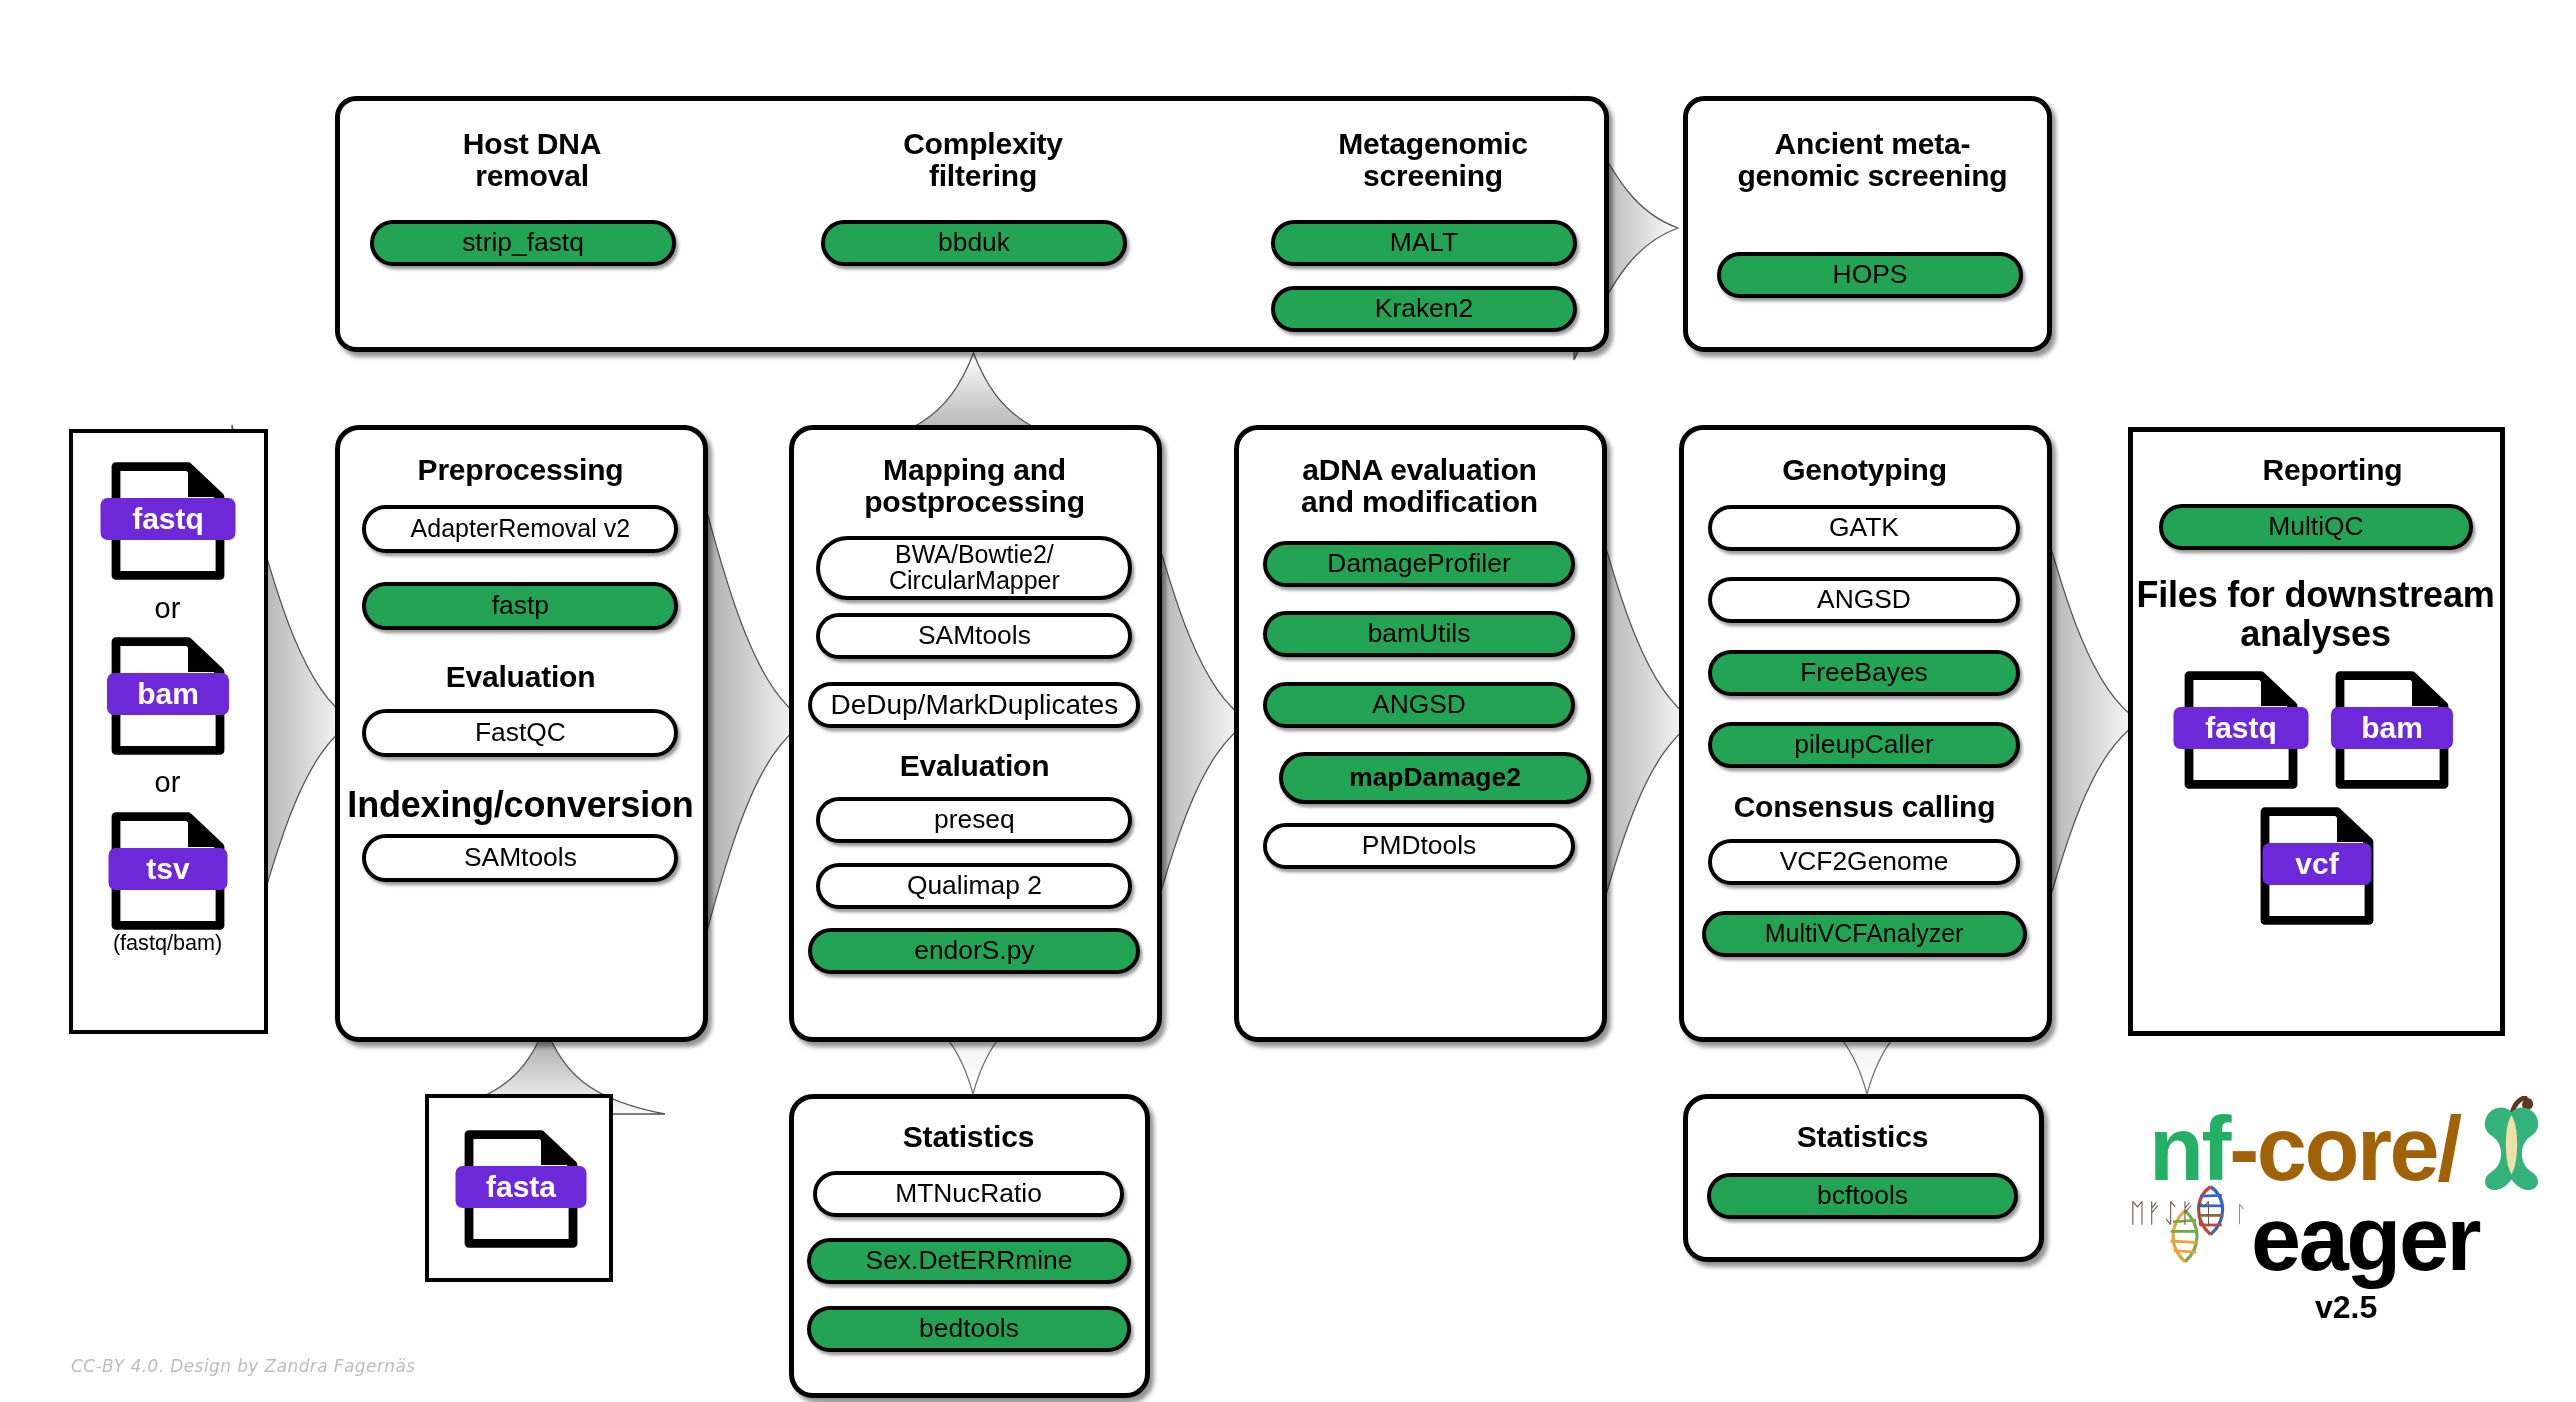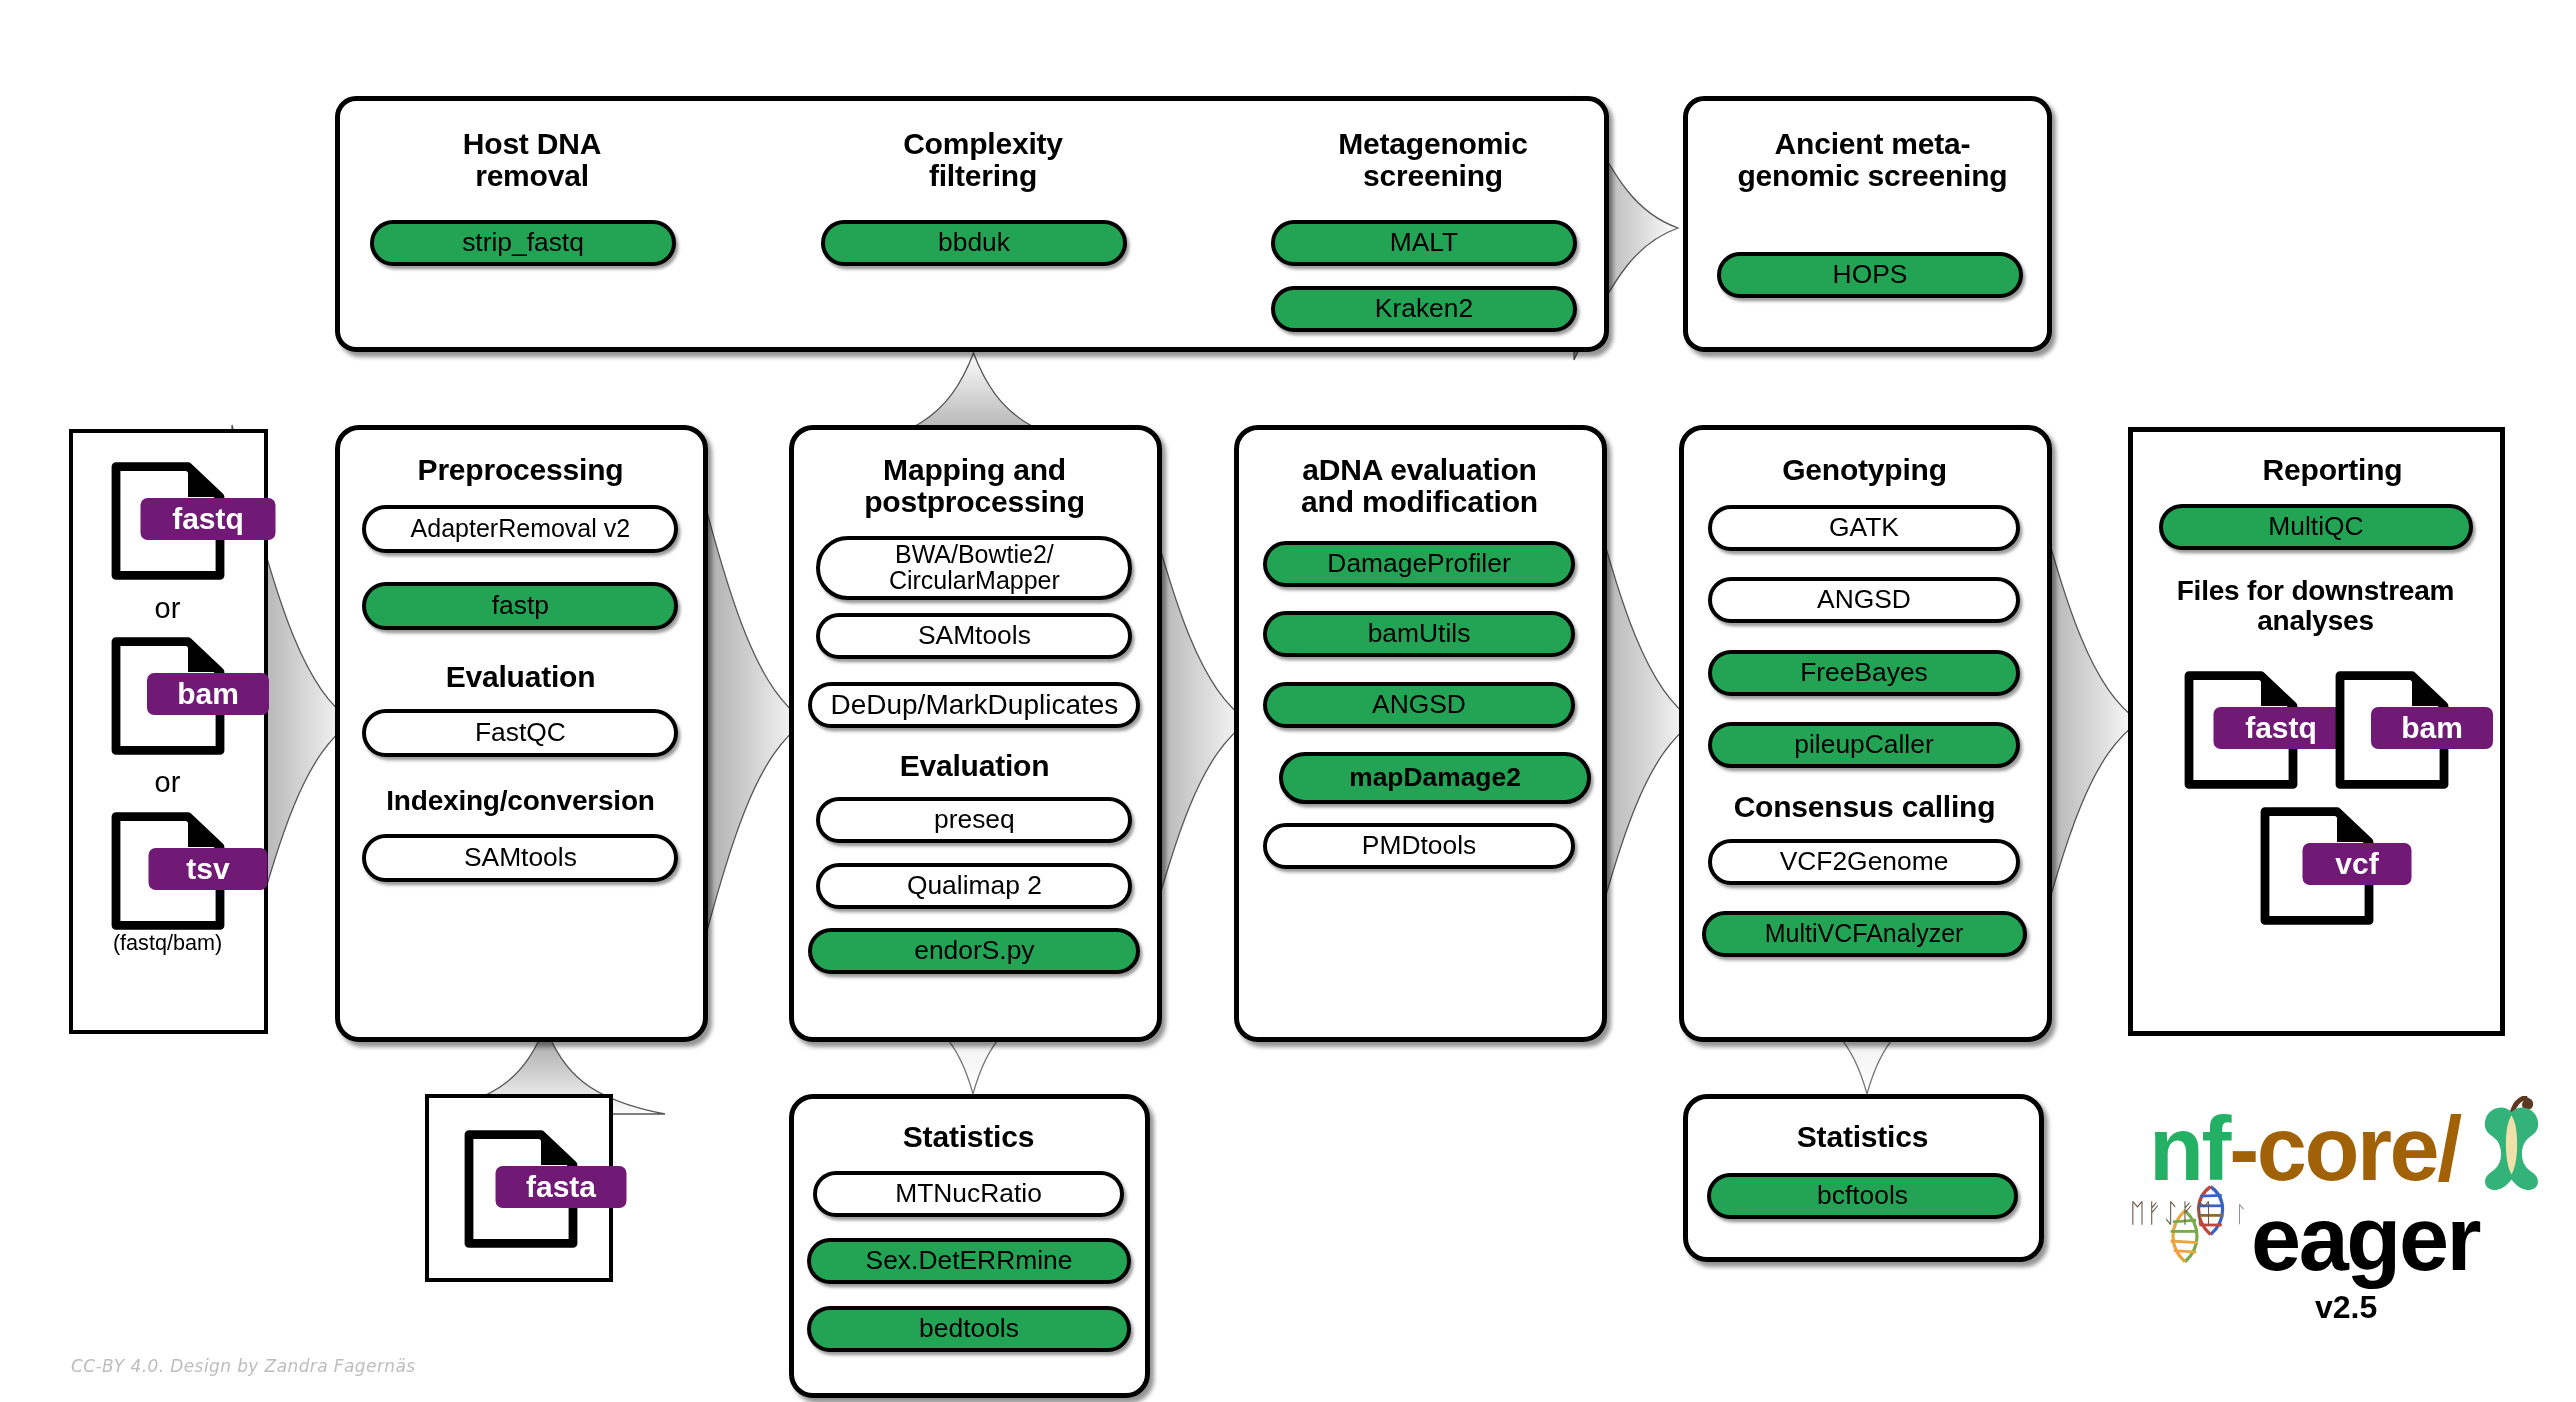--- a/index.html
+++ b/index.html
@@ -16,21 +16,21 @@
     border:5.6px solid #000; border-radius:24px;
     box-shadow: 4px 4.8px 4px rgba(0,0,0,0.42);
   }
   .panel.square { border-radius:0; border-width:4.8px; }
   .panel.thin { border-width:4.8px; }
 
   .ptitle {
     font-weight:bold; text-align:center; color:#000;
     font-size:30px; line-height:1.08; letter-spacing:-0.2px;
   }
-  .ptitle.sm { font-size:28px; }
+  .ptitle.sm { font-size:36px; }
 
   
   .pill {
     border:4px solid #000; border-radius:800px;
     background:#fff; color:#000;
     display:flex; align-items:center; justify-content:center;
     text-align:center; font-size:26.4px; line-height:1.03;
     box-shadow: 2.4px 3.2px 3.2px rgba(0,0,0,0.40);
     white-space:nowrap;
   }
@@ -40,24 +40,23 @@
 
   
   .arrow { position:absolute; }
   .arrow svg { display:block; width:100%; height:100%; overflow:visible; }
 
   
   .fileicon { position:relative; }
   .fileicon svg { display:block; width:100%; height:100%; }
   .filelabel {
     position:absolute; left:50%; transform:translateX(-50%);
-    background:#701a75; color:#fff; font-weight:bold;
+    background:#6d28d9; color:#fff; font-weight:bold;
     border-radius:7.2px; display:flex; align-items:center; justify-content:center;
     white-space:nowrap;
-    margin-left:40px;
   }
 
   
   .ortext { position:absolute; text-align:center; font-size:29px; color:#000; }
   .subnote { position:absolute; text-align:center; font-size:21.6px; color:#000; }
   .credit {
     position:absolute; font-size:17px; color:#bdbdbd;
     font-family:"DejaVu Sans", sans-serif; font-style:italic;
     letter-spacing:0.4px; white-space:nowrap;
   }

